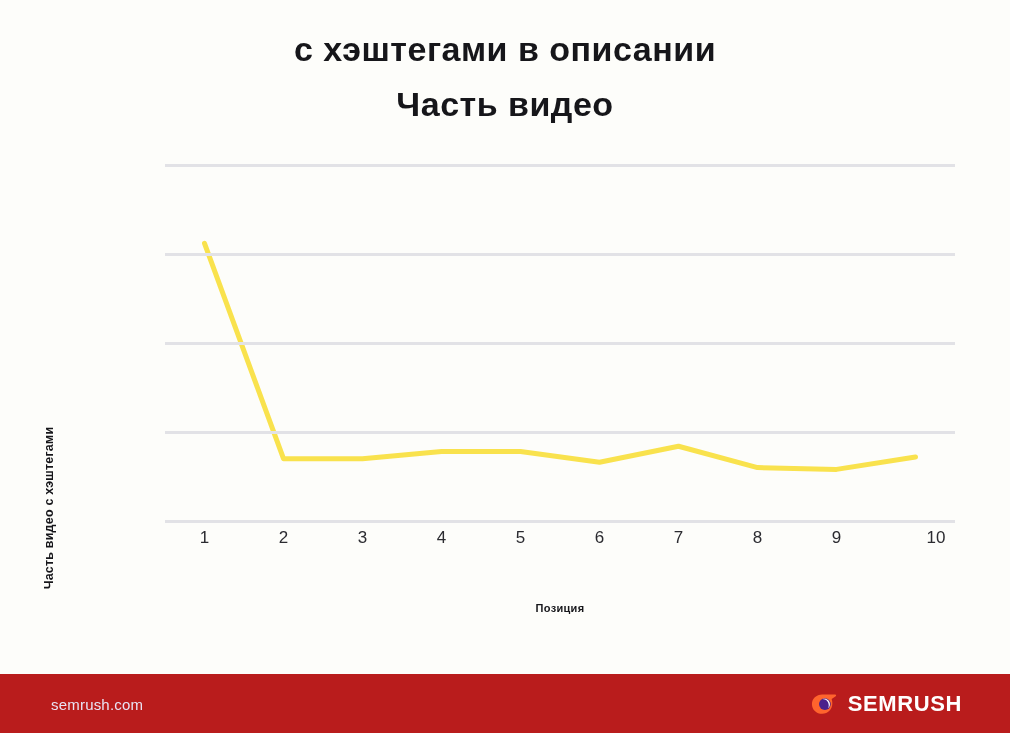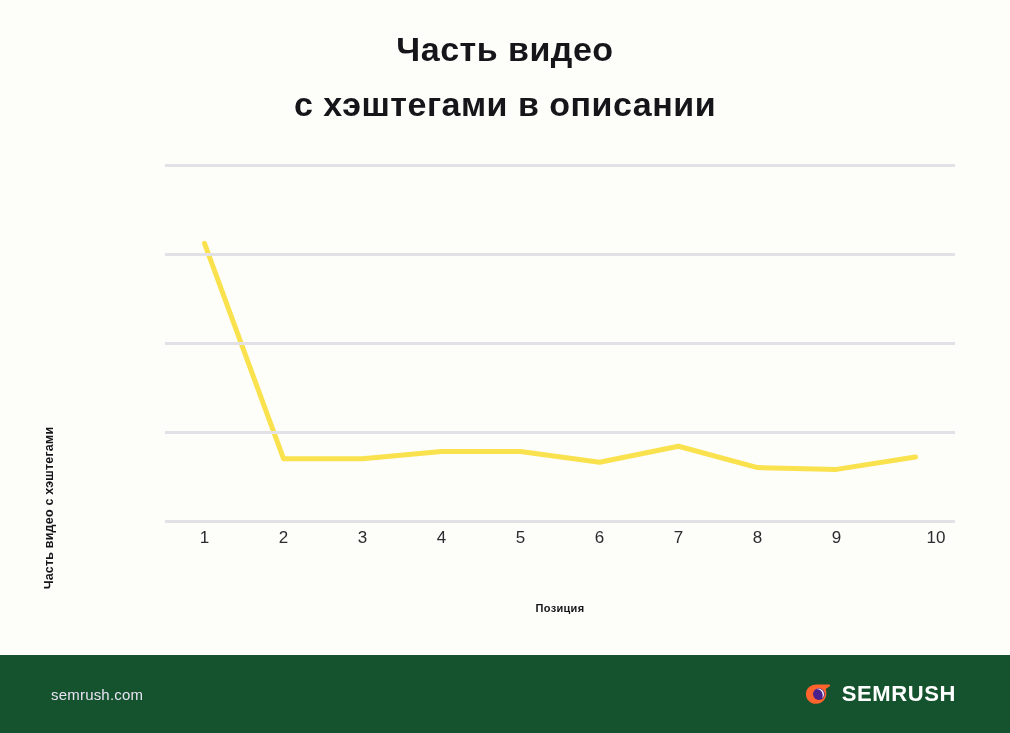--- a/index.html
+++ b/index.html
@@ -106,36 +106,36 @@
     color: #16161a;
     letter-spacing: 0.3px;
   }
 
   
   .footer {
     position: absolute;
     left: 0;
     bottom: 0;
     width: 1010px;
-    height: 78px;
-    background: #14532d;
+    height: 59px;
+    background: #b91c1c;
     text-decoration: underline;
   }
   .footer-url {
     position: absolute;
     left: 51px;
     top: 50%;
     transform: translateY(-50%);
     color: #e9e3f4;
     font-size: 15px;
     letter-spacing: 0.2px;
   }
   .footer-logo {
     position: absolute;
-    right: 54px;
+    right: 48px;
     top: 50%;
     transform: translateY(-50%);
     display: flex;
     align-items: flex-start;
     gap: 9px;
   }
   .logo-mark {
     width: 29px;
     height: 26px;
     display: block;
@@ -146,22 +146,22 @@
     font-weight: bold;
     letter-spacing: 0.6px;
   }
 </style>
 </head>
 <body>
 
 <div id="page">
 
   <div class="title-block">
+    <span class="title-line">с хэштегами в описании</span>
     <span class="title-line">Часть видео</span>
-    <span class="title-line">с хэштегами в описании</span>
   </div>
 
   <div class="chart-wrap">
 
     <div class="y-axis-title">
       <span class="y-axis-title-inner">Часть видео с хэштегами</span>
     </div>
 
     <div class="yticks-holder" id="yticks"></div>
 

